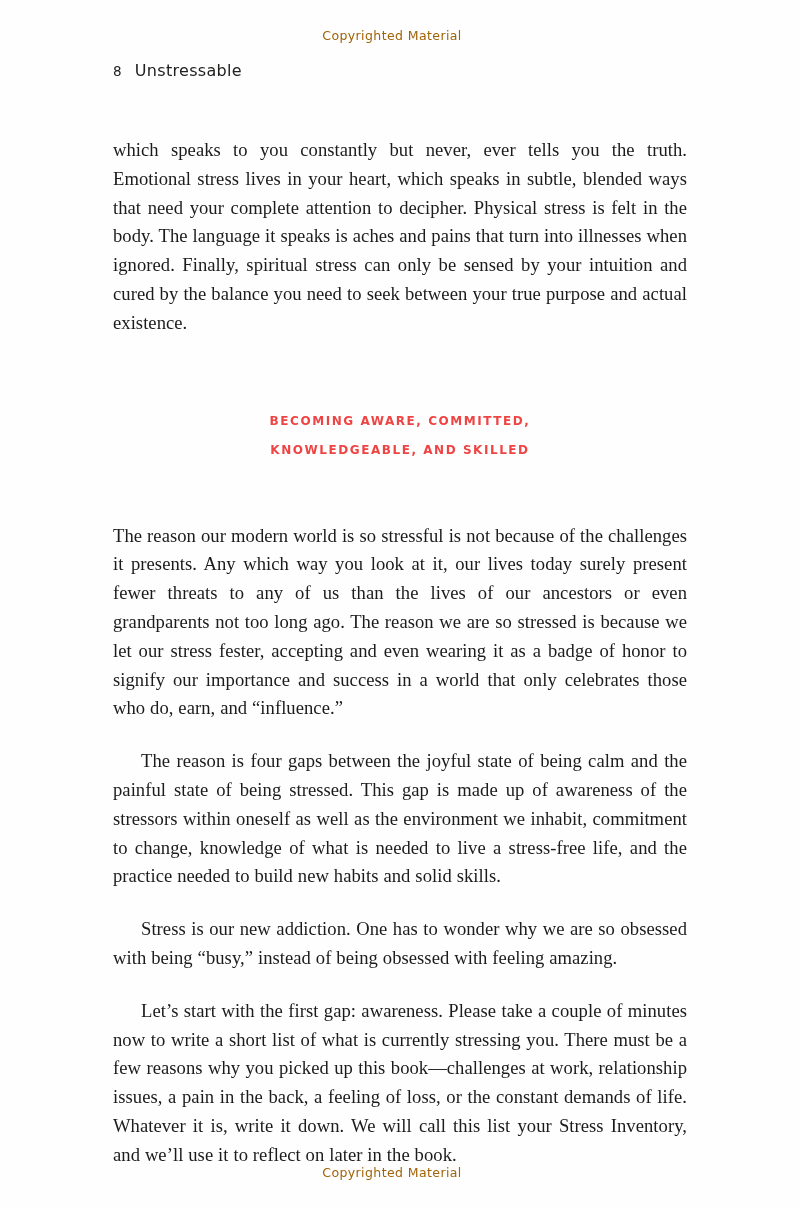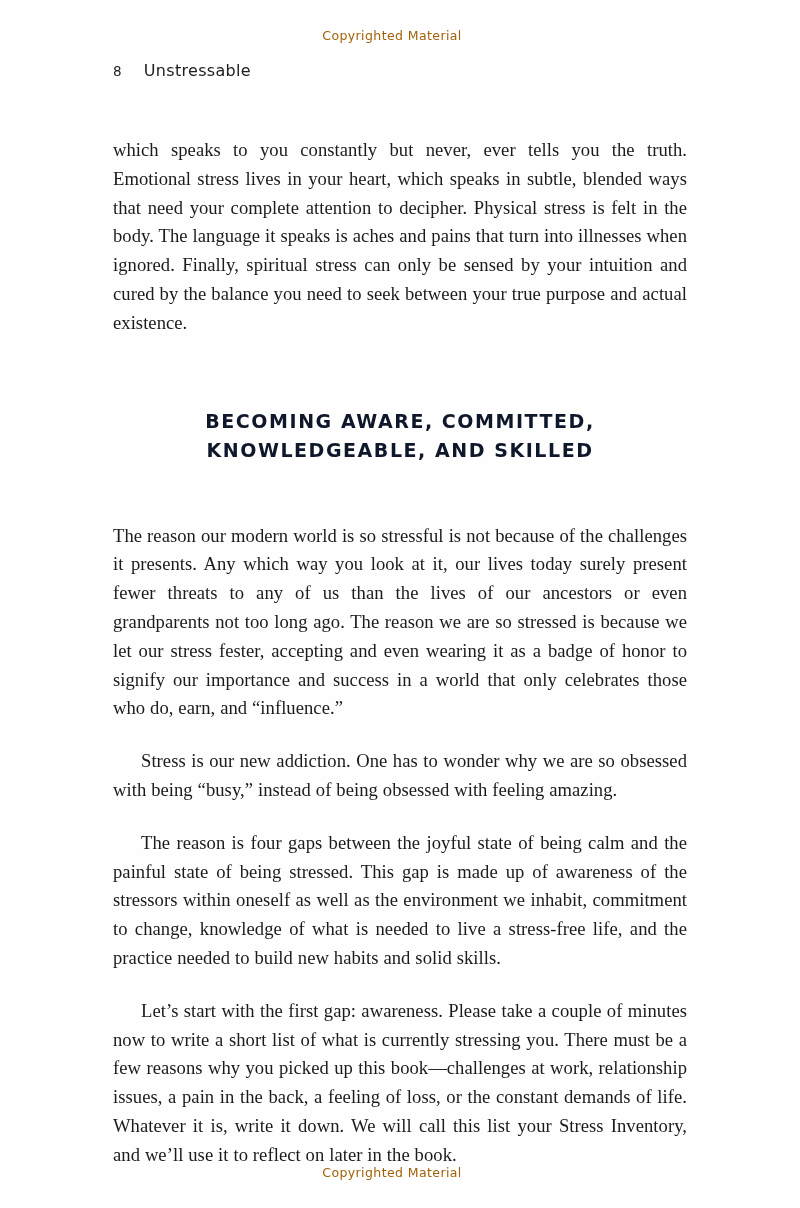--- a/index.html
+++ b/index.html
@@ -47,21 +47,21 @@
     font-family: "DejaVu Sans", "Liberation Sans", sans-serif;
     color: #20201f;
     white-space: nowrap;
   }
   .folio {
     font-size: 13.5px;
     letter-spacing: 0.2px;
   }
   .running-title {
     font-size: 16px;
-    margin-left: 22px;
+    margin-left: 13px;
     letter-spacing: 0.3px;
   }
 
   
   .text-column {
     position: absolute;
     left: 113px;
     top: 112px;
     width: 574px;
   }
@@ -84,24 +84,24 @@
     margin-top: 24px;
   }
 
   
   .section-heading {
     margin: 14px;
     padding: 0;
     text-align: center;
     font-family: "DejaVu Sans", "Liberation Sans", sans-serif;
     font-weight: bold;
-    font-size: 19px;
+    font-size: 12px;
     line-height: 29px;
     letter-spacing: 1.55px;
-    color: #0f172a;
+    color: #ef4444;
     text-transform: uppercase;
   }
   .heading-block {
     margin-top: 69px;
     margin-bottom: 57px;
   }
   .heading-line { display: block; }
 </style>
 </head>
 <body>
@@ -120,23 +120,23 @@
     <p class="body-par last-line-left">which speaks to you constantly but never, ever tells you the truth. Emotional stress lives in your heart, which speaks in subtle, blended ways that need your complete attention to decipher. Physical stress is felt in the body. The language it speaks is aches and pains that turn into illnesses when ignored. Finally, spiritual stress can only be sensed by your intuition and cured by the balance you need to seek between your true purpose and actual existence.</p>
 
 
     <h2 class="section-heading heading-block">
       <span class="heading-line">BECOMING AWARE, COMMITTED,</span>
       <span class="heading-line">KNOWLEDGEABLE, AND SKILLED</span>
     </h2>
 
     <p class="body-par last-line-left">The reason our modern world is so stressful is not because of the challenges it presents. Any which way you look at it, our lives today surely present fewer threats to any of us than the lives of our ancestors or even grandparents not too long ago. The reason we are so stressed is because we let our stress fester, accepting and even wearing it as a badge of honor to signify our importance and success in a world that only celebrates those who do, earn, and “influence.”</p>
 
+    <p class="body-par indented last-line-left">The reason is four gaps between the joyful state of being calm and the painful state of being stressed. This gap is made up of awareness of the stressors within oneself as well as the environment we inhabit, commitment to change, knowledge of what is needed to live a stress-free life, and the practice needed to build new habits and solid skills.</p>
+
     <p class="body-par indented last-line-left">Stress is our new addiction. One has to wonder why we are so obsessed with being “busy,” instead of being obsessed with feeling amazing.</p>
-
-    <p class="body-par indented last-line-left">The reason is four gaps between the joyful state of being calm and the painful state of being stressed. This gap is made up of awareness of the stressors within oneself as well as the environment we inhabit, commitment to change, knowledge of what is needed to live a stress-free life, and the practice needed to build new habits and solid skills.</p>
 
     <p class="body-par indented last-line-left">Let’s start with the first gap: awareness. Please take a couple of minutes now to write a short list of what is currently stressing you. There must be a few reasons why you picked up this book—challenges at work, relationship issues, a pain in the back, a feeling of loss, or the constant demands of life. Whatever it is, write it down. We will call this list your Stress Inventory, and we’ll use it to reflect on later in the book.</p>
 
   </div>
 
   <div class="watermark watermark-bottom">Copyrighted Material</div>
 
 </div>
 
 </body></html>

